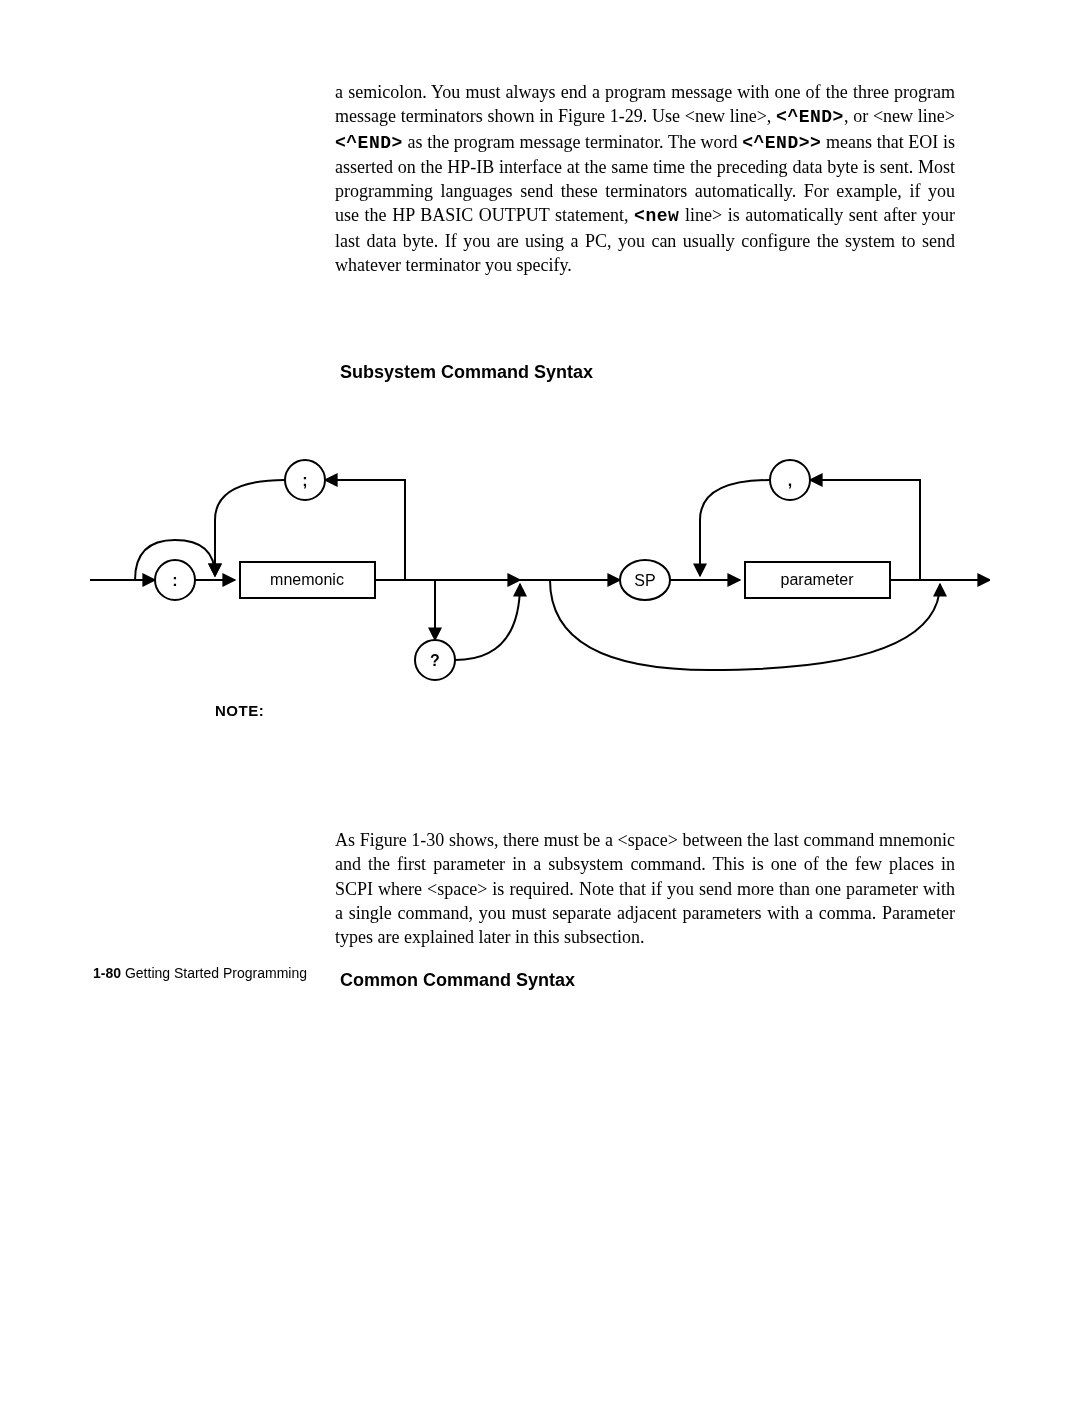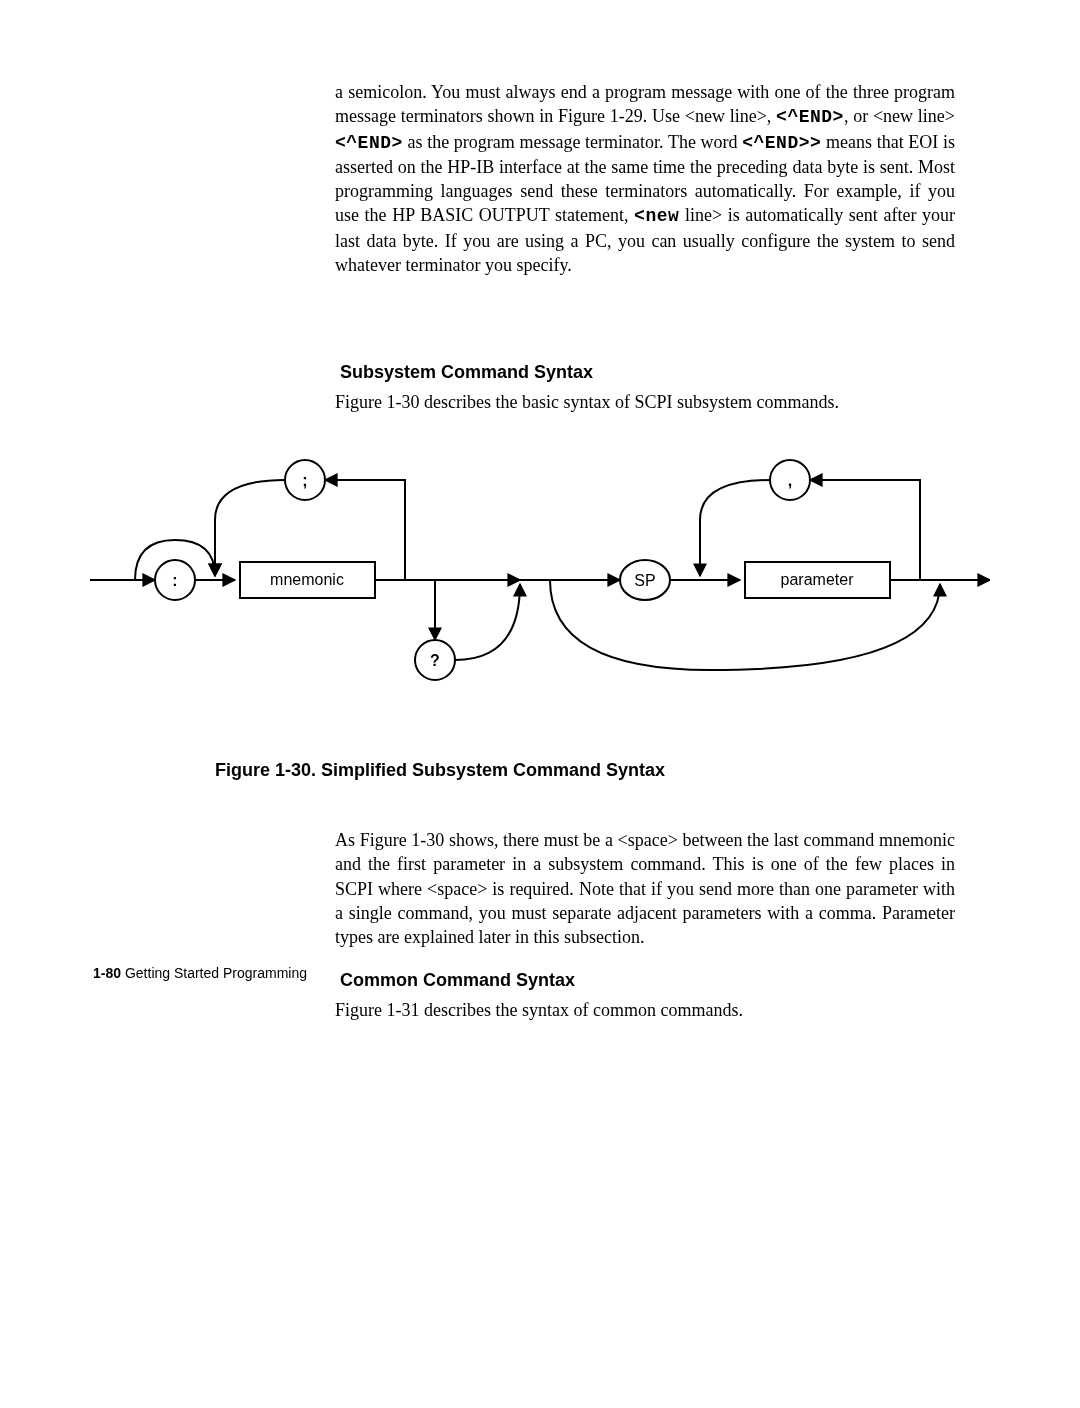--- a/index.html
+++ b/index.html
@@ -107,21 +107,20 @@
 
 <div class="page">
 
   <div class="body-col">
     <p>
       <span>a semicolon. You must always end a program message with one of the three program message terminators shown in Figure 1-29. Use &lt;new line&gt;, </span><span class="code">&lt;^END&gt;</span><span>, or &lt;new line&gt; </span><span class="code">&lt;^END&gt;</span><span> as the program message terminator. The word </span><span class="code">&lt;^END&gt;&gt;</span><span> means that EOI is asserted on the HP-IB interface at the same time the preceding data byte is sent. Most programming languages send these terminators automatically. For example, if you use the HP BASIC OUTPUT statement, </span><span class="code">&lt;new</span><span> line&gt; is automatically sent after your last data byte. If you are using a PC, you can usually configure the system to send whatever terminator you specify.</span>
     </p>
   </div>
 
   <div class="heading h1">Subsystem Command Syntax</div>
-  <div class="after-h1">Figure 1-30 describes the basic syntax of SCPI subsystem commands.</div>
 
   <div class="diagram">
     <svg viewBox="0 0 900 255">
       <defs>
         <marker id="arr" viewBox="0 0 10 10" refX="9" refY="5" markerWidth="7" markerHeight="7" orient="auto-start-reverse">
           <path d="M 0 0 L 10 5 L 0 10 z" fill="#000"></path>
         </marker>
       </defs>
       <g stroke="#000" stroke-width="2" fill="none">
 
@@ -170,26 +169,25 @@
         <text x="215" y="46" font-weight="bold">;</text>
         <text x="345" y="226" font-weight="bold">?</text>
         <text x="555" y="146">SP</text>
         <text x="727" y="145">parameter</text>
         <text x="700" y="46" font-weight="bold">,</text>
       </g>
     </svg>
   </div>
 
   <div class="note-block">
+    <div class="note-label">NOTE:</div>
   </div>
 
-  <div class="fig-caption">Figure 1-30. Simplified Subsystem Command Syntax</div>
 
   <div class="body-col2">As Figure 1-30 shows, there must be a &lt;space&gt; between the last command mnemonic and the first parameter in a subsystem command. This is one of the few places in SCPI where &lt;space&gt; is required. Note that if you send more than one parameter with a single command, you must separate adjacent parameters with a comma. Parameter types are explained later in this subsection.</div>
 
   <div class="heading h2">Common Command Syntax</div>
-  <div class="after-h2">Figure 1-31 describes the syntax of common commands.</div>
 
   <div class="footer">
     <span class="pgnum">1-80</span><span> Getting Started Programming</span>
   </div>
 
 </div>
 
 </body></html>

